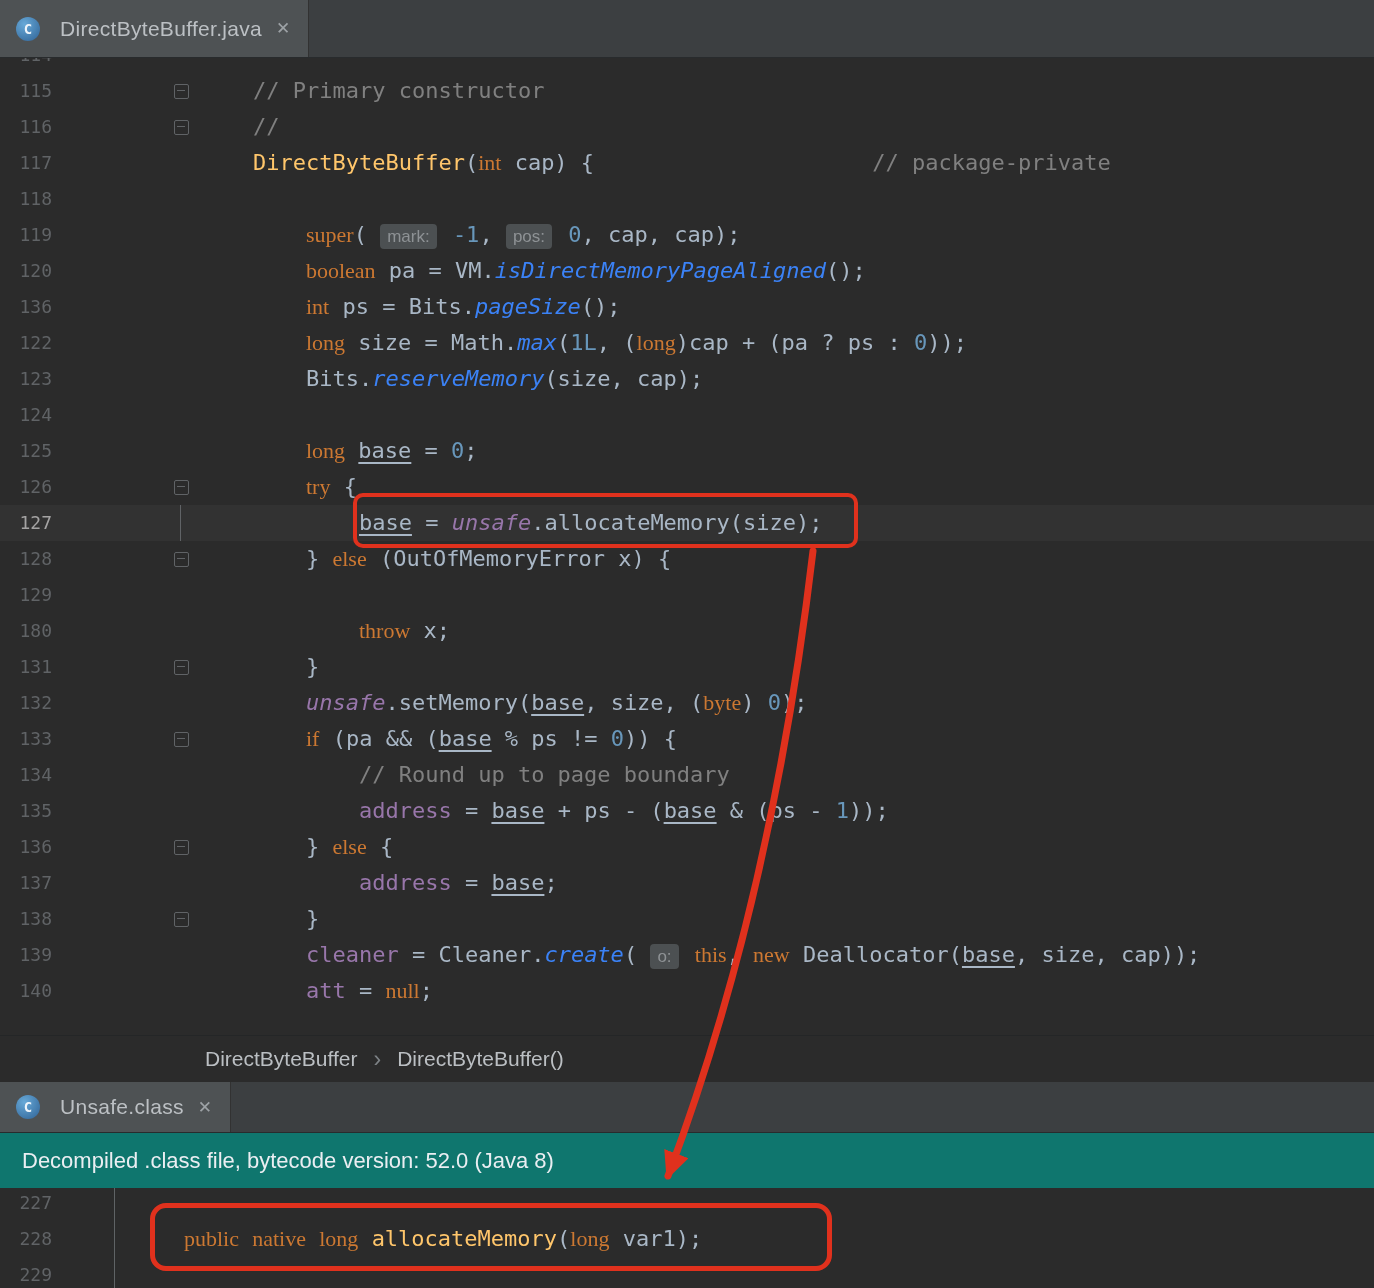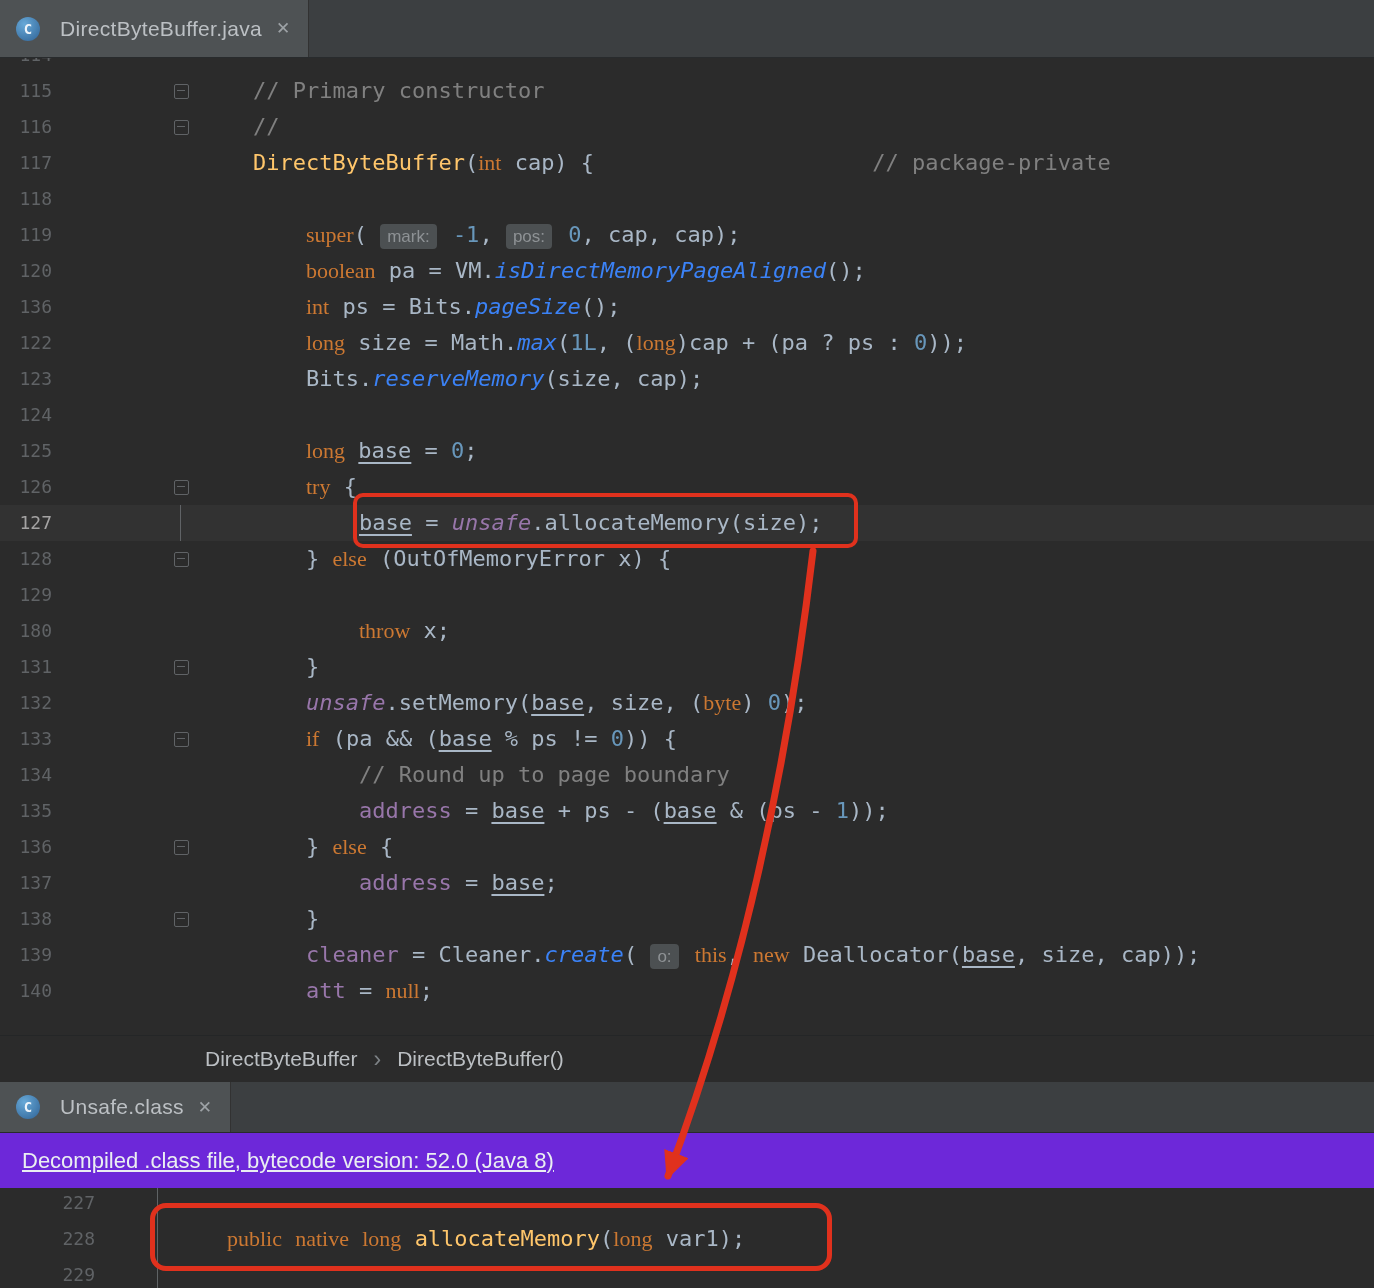--- a/index.html
+++ b/index.html
@@ -21,21 +21,21 @@
     width:24px; height:24px; border-radius:50%;
     background:radial-gradient(circle at 35% 30%, #67a9d8, #2f6295);
     color:#eef5fb; font-size:14px; font-weight:bold;
     display:flex; align-items:center; justify-content:center;
     font-family:"DejaVu Sans Mono", monospace; flex:none;
   }
   .close-icon { color:#9da2a6; font-size:17px; margin-left:14px; }
   
   .editor { background:#2b2b2b; overflow:hidden; font-family:"DejaVu Sans Mono", monospace; }
   #editor1 { height:977px; }
-  #editor2 { height:100px;margin-left:43px; }
+  #editor2 { height:100px; }
   .row { display:flex; height:36px; line-height:36px; white-space:pre; }
   .row.hl { background:#323232; }
   #editor1 .row:first-child { margin-top:-21px; }
   #editor2 .row:first-child { margin-top:-3px; }
   .gutter { display:flex; flex:none; }
   #editor1 .gutter { width:195px; }
   #editor2 .gutter { width:115px; border-right:1px solid #5f6365; }
   .lnum { display:block; width:52px; text-align:right; color:#606366; font-size:18px; }
   .row.hl .lnum { color:#a4a3a3; }
   .fold { margin-left:auto; width:24px; position:relative; }
@@ -133,21 +133,21 @@
   </div>
 
   <div class="tabbar" id="tabbar2">
     <div class="tab">
       <span class="class-icon">C</span>
       <span class="tab-title">Unsafe.class</span>
       <span class="close-icon">✕</span>
     </div>
   </div>
 
-  <div class="banner" style="background: #6d28d9; text-decoration: underline;">
+  <div class="banner" style="background: #0f766e;">
     <span>Decompiled .class file, bytecode version: 52.0 (Java 8)</span>
   </div>
 
   <div class="editor" id="editor2">
       <div class="row"><div class="gutter"><span class="lnum">227</span></div><span class="code"></span></div>
       <div class="row"><div class="gutter"><span class="lnum">228</span></div><span class="code"><span class="tk-p">    </span><span class="tk-k">public</span><span class="tk-p"> </span><span class="tk-k">native</span><span class="tk-p"> </span><span class="tk-k">long</span><span class="tk-p"> </span><span class="tk-d">allocateMemory</span><span class="tk-p">(</span><span class="tk-k">long</span><span class="tk-p"> var1);</span></span></div>
       <div class="row"><div class="gutter"><span class="lnum">229</span></div><span class="code"></span></div>
     </div>
 
   <div class="annot" id="annot-box1" style="border-color: rgb(224, 49, 29);"></div>

